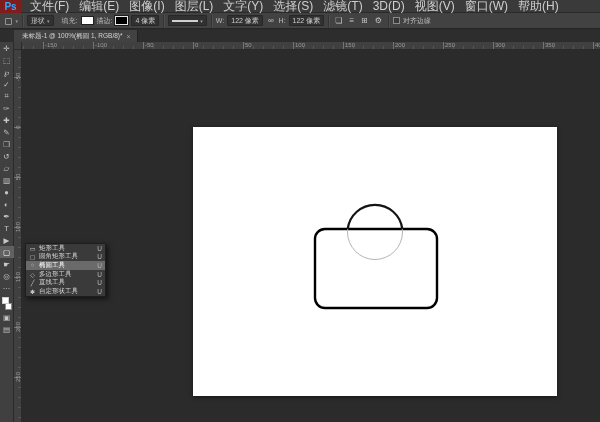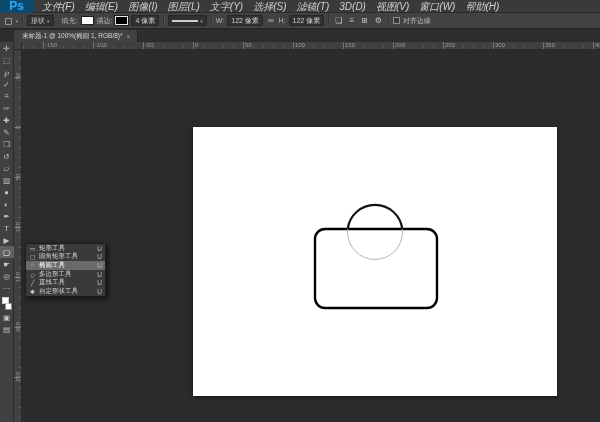--- a/index.html
+++ b/index.html
@@ -5,25 +5,25 @@
   * { margin:0; padding:0; box-sizing:border-box; }
   html,body { width:600px; height:422px; overflow:hidden;
     font-family:"Liberation Sans","DejaVu Sans",sans-serif;
     background:#2b2b2b; color:#c8c8c8; }
   .win { position:relative; width:600px; height:422px; }
 
   
   .menubar { position:absolute; left:0; top:0; width:600px; height:13px;
     background:#3a3a3a; border-bottom:1px solid #2a2a2a;
     display:flex; align-items:center; }
-  .ps-logo { width:33px; height:13px; background:#0c4a6e; color:#31a8ff;
-    font-size:12px; font-weight:bold; display:flex; align-items:center;
+  .ps-logo { width:21px; height:13px; background:#7f1d1d; color:#31a8ff;
+    font-size:10px; font-weight:bold; display:flex; align-items:center;
     justify-content:center; margin-right:4px; }
-  .menu-item { font-size:10px; color:#cfcfcf; padding:0 5px; line-height:13px;
-    white-space:nowrap;font-style:italic; }
+  .menu-item { font-size:12px; color:#cfcfcf; padding:0 5px; line-height:13px;
+    white-space:nowrap; }
 
   
   .optionsbar { position:absolute; left:0; top:13px; width:600px; height:16px;
     background:#424242; border-bottom:1px solid #262626;
     display:flex; align-items:center; font-size:7px; color:#bdbdbd; }
   .ob-group { display:flex; align-items:center; gap:3px; padding:0 4px; height:100%; }
   .ob-sep { width:1px; height:12px; background:#333; box-shadow:1px 0 0 #4e4e4e; }
   .well { background:#313131; border:1px solid #272727; border-radius:1px;
     padding:0 3px; height:11px; display:flex; align-items:center; gap:2px;
     color:#cdcdcd; white-space:nowrap; }

